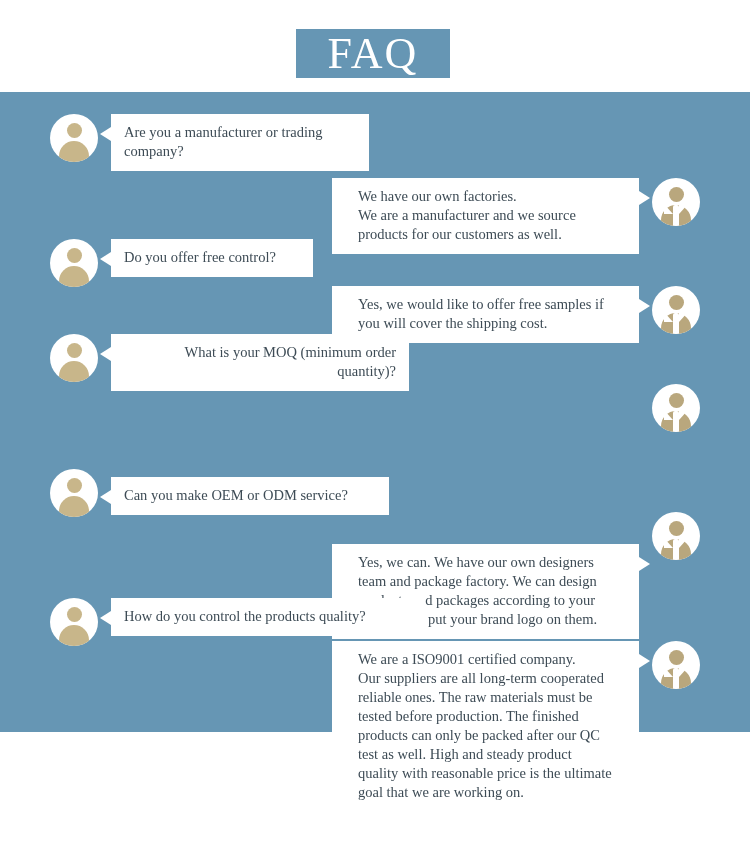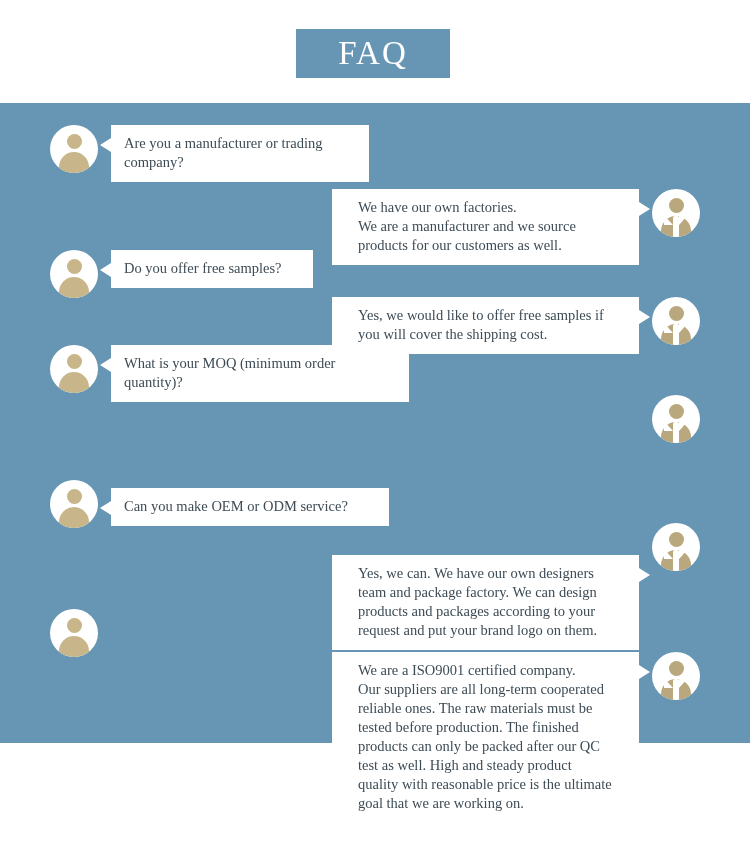--- a/index.html
+++ b/index.html
@@ -34,29 +34,29 @@
     top: 29px;
     width: 154px;
     height: 49px;
     background: #6696b4;
     display: flex;
     align-items: center;
     justify-content: center;
   }
   #title-text {
     color: #ffffff;
-    font-size: 33px;
+    font-size: 44px;
     letter-spacing: 2px;
     font-family: "Liberation Serif", serif;
   }
   
   #panel {
     position: absolute;
     left: 0;
-    top: 103px;
+    top: 92px;
     width: 750px;
     height: 640px;
     background: #6696b4;
   }
   .row {
     position: absolute;
     display: flex;
     align-items: flex-start;
   }
   
@@ -195,42 +195,42 @@
             <span class="collarR"></span>
             <span class="tie"></span>
           </div>
         </div>
         <div class="row q" style="top: 147px;">
           <div class="avatar">
             <span class="head"></span>
             <span class="body"></span>
           </div>
           <div class="bubble left" style="width: 202px;">
-            <span class="txt">Do you offer free samples?</span>
+            <span class="txt">Do you offer free control?</span>
           </div>
         </div>
         <div class="row a" style="top: 194px;">
           <div class="bubble right" style="width: 307px;">
             <span class="txt">Yes, we would like to offer free samples if
 you will cover the shipping cost.</span>
           </div>
           <div class="avatar rep">
             <span class="head"></span>
             <span class="body"></span>
             <span class="collarL"></span>
             <span class="collarR"></span>
             <span class="tie"></span>
           </div>
         </div>
         <div class="row q" style="top: 242px;">
           <div class="avatar">
             <span class="head"></span>
             <span class="body"></span>
           </div>
-          <div class="bubble left" style="width: 298px;">
+          <div class="bubble left" style="width: 298px; text-align: right;">
             <span class="txt">What is your MOQ (minimum order
 quantity)?</span>
           </div>
         </div>
         <div class="row a" style="top: 292px;">
           <div class="avatar rep">
             <span class="head"></span>
             <span class="body"></span>
             <span class="collarL"></span>
             <span class="collarR"></span>
@@ -258,20 +258,23 @@
             <span class="body"></span>
             <span class="collarL"></span>
             <span class="collarR"></span>
             <span class="tie"></span>
           </div>
         </div>
         <div class="row q" style="top: 506px;">
           <div class="avatar">
             <span class="head"></span>
             <span class="body"></span>
+          </div>
+          <div class="bubble left" style="width: 314px;">
+            <span class="txt">How do you control the products quality?</span>
           </div>
         </div>
         <div class="row a" style="top: 549px;">
           <div class="bubble right" style="width: 307px;">
             <span class="txt">We are a ISO9001 certified company.
 Our suppliers are all long-term cooperated
 reliable ones. The raw materials must be
 tested before production. The finished
 products can only be packed after our QC
 test as well. High and steady product

